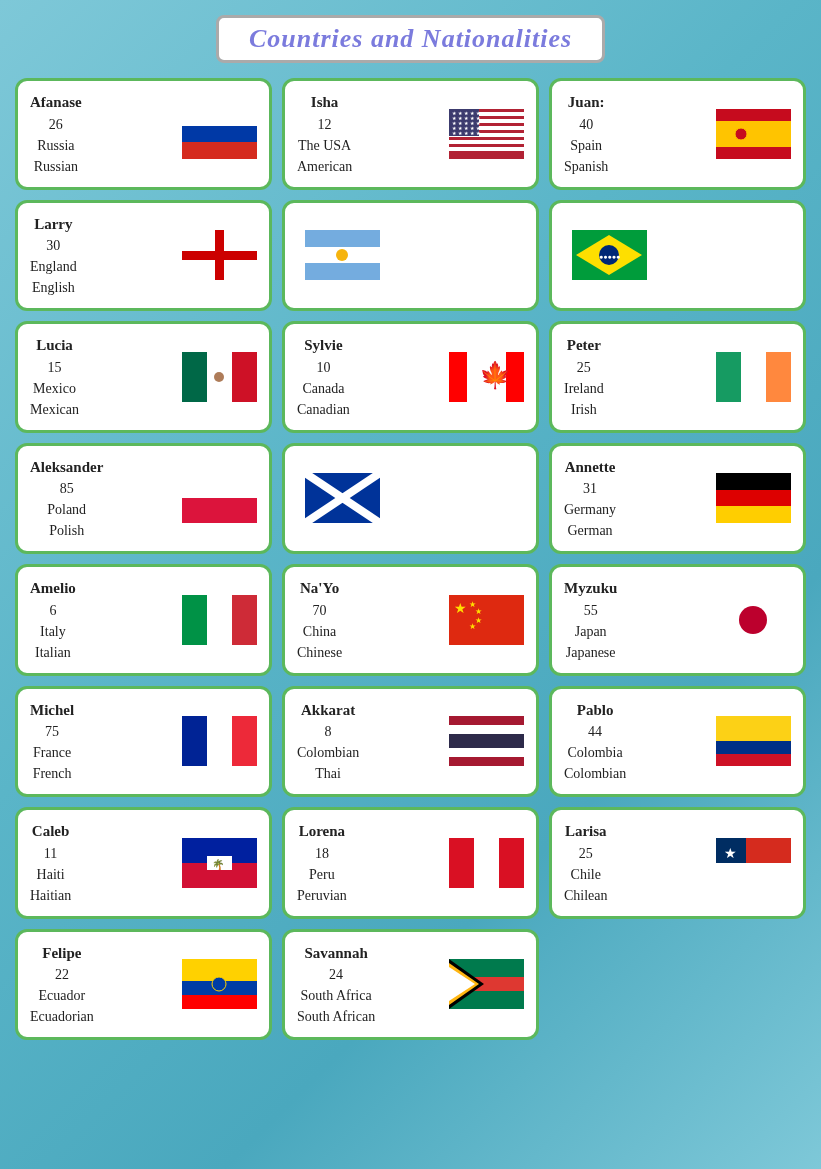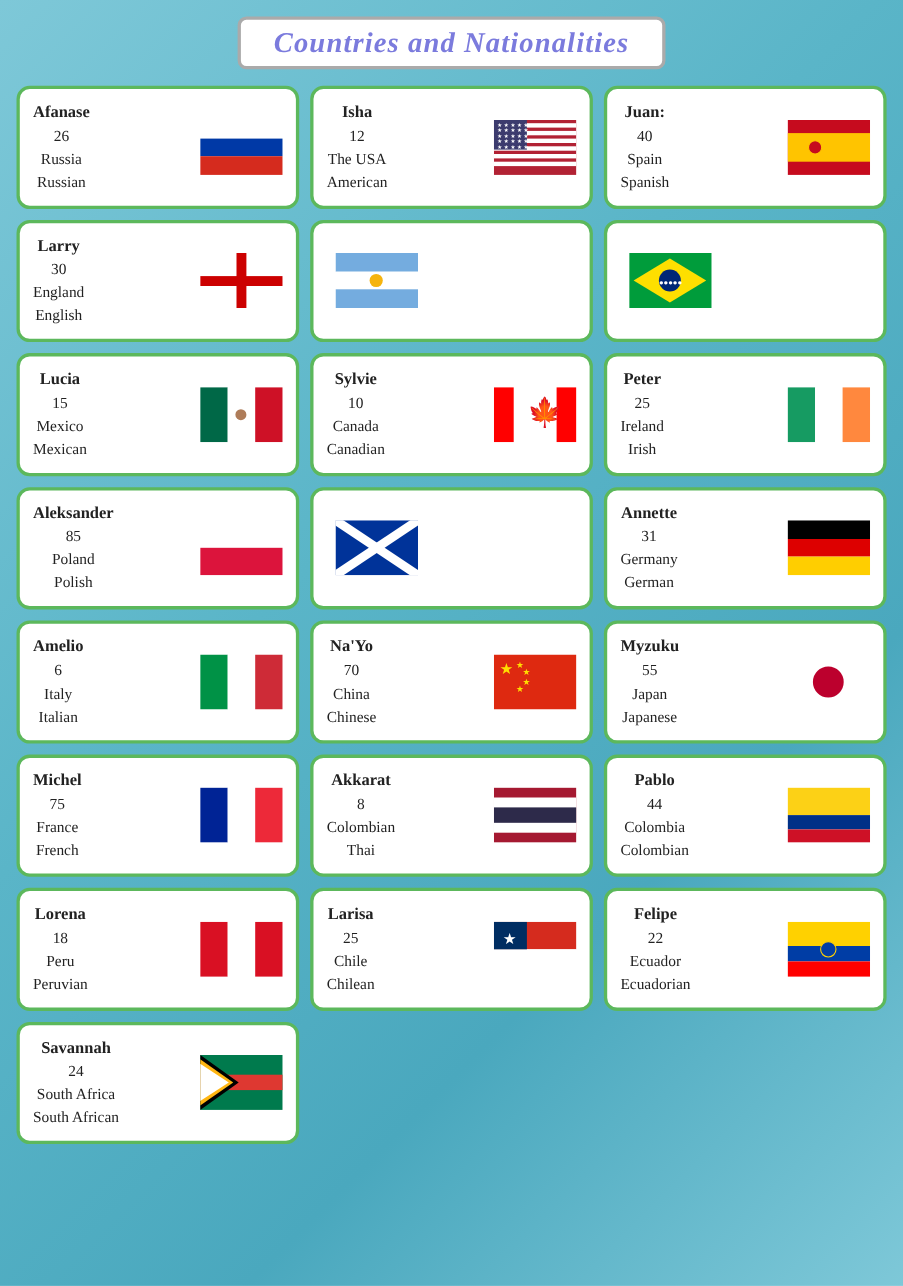--- a/index.html
+++ b/index.html
@@ -352,20 +352,36 @@
     <div class="flag">
         <svg width="75" height="50" viewBox="0 0 75 50">
           <rect width="75" height="25" fill="#FCD116"></rect>
           <rect y="25" width="75" height="13" fill="#003087"></rect>
           <rect y="38" width="75" height="12" fill="#CE1126"></rect>
         </svg>
       </div>
   </div>
     <div class="card">
     <div class="card-text">
+      <div class="name">Caleb</div>
+      <div>11</div>
+      <div>Haiti</div>
+      <div>Haitian</div>
+    </div>
+    <div class="flag">
+        <svg width="75" height="50" viewBox="0 0 75 50">
+          <rect width="75" height="25" fill="#00209F"></rect>
+          <rect y="25" width="75" height="25" fill="#D21034"></rect>
+          <rect x="25" y="18" width="25" height="14" fill="white"></rect>
+          <text x="30" y="30" font-size="10" fill="#1D6A39">🌴</text>
+        </svg>
+      </div>
+  </div>
+    <div class="card">
+    <div class="card-text">
       <div class="name">Lorena</div>
       <div>18</div>
       <div>Peru</div>
       <div>Peruvian</div>
     </div>
     <div class="flag">
         <svg width="75" height="50" viewBox="0 0 75 50">
           <rect width="25" height="50" fill="#D91023"></rect>
           <rect x="25" width="25" height="50" fill="white"></rect>
           <rect x="50" width="25" height="50" fill="#D91023"></rect>

